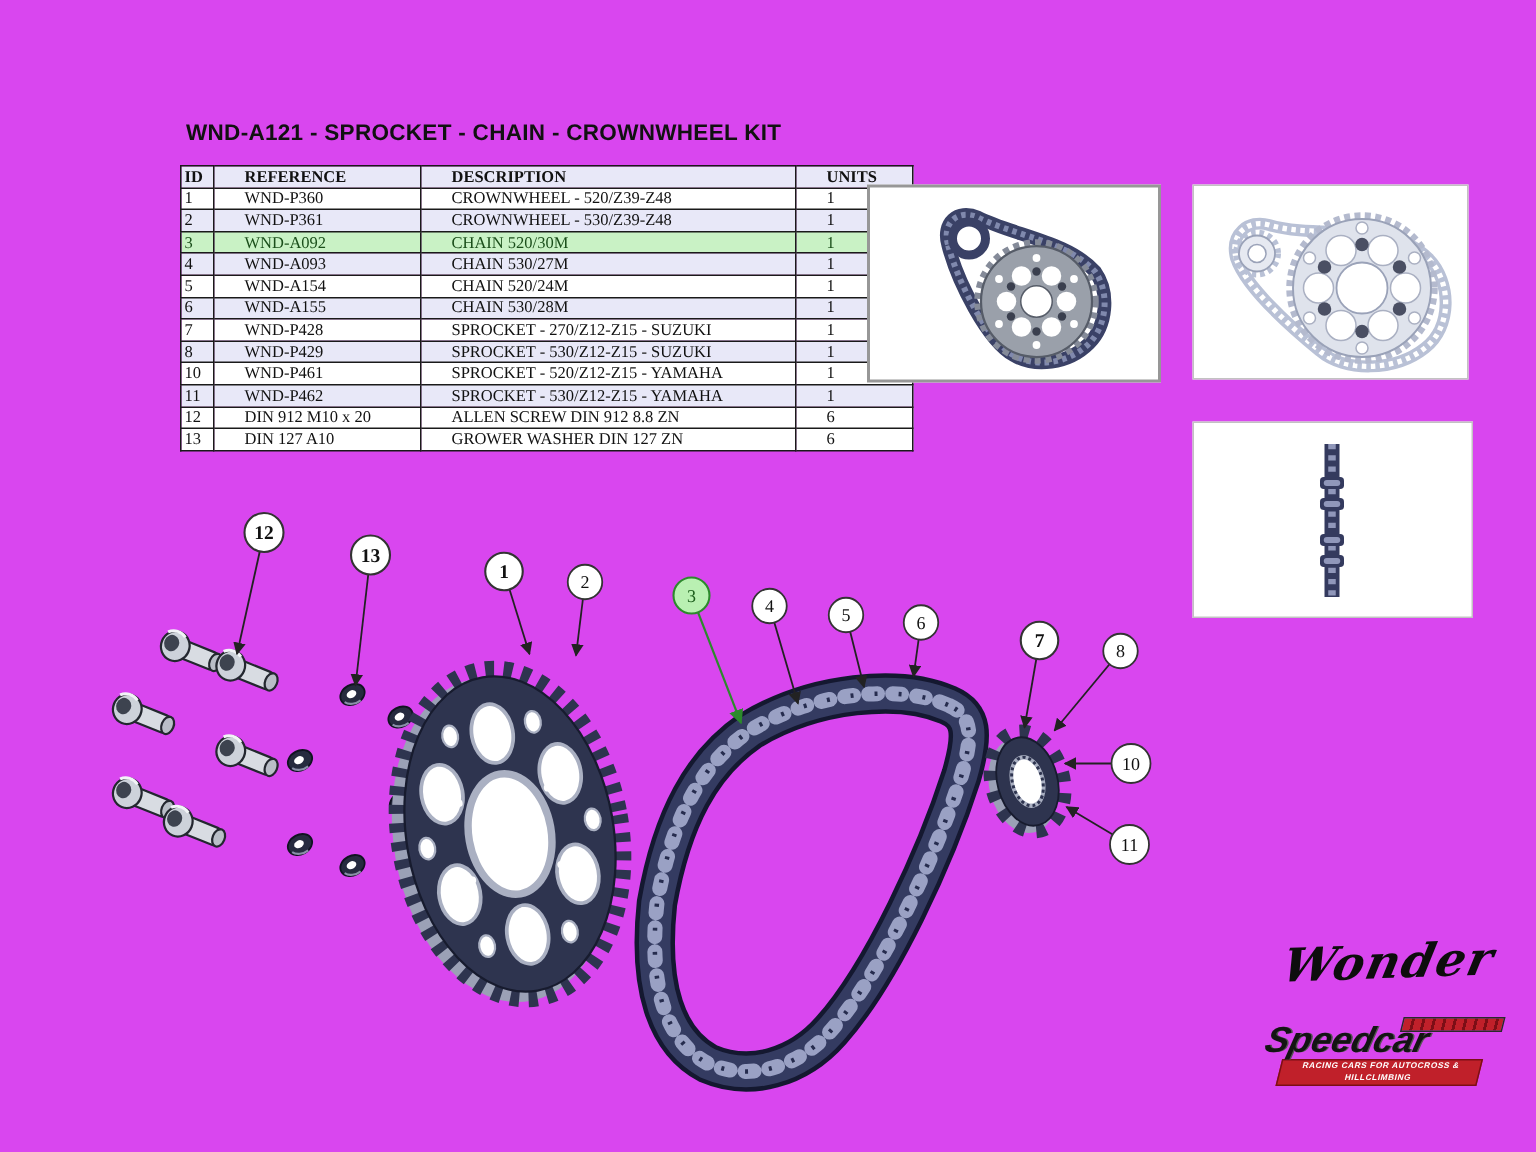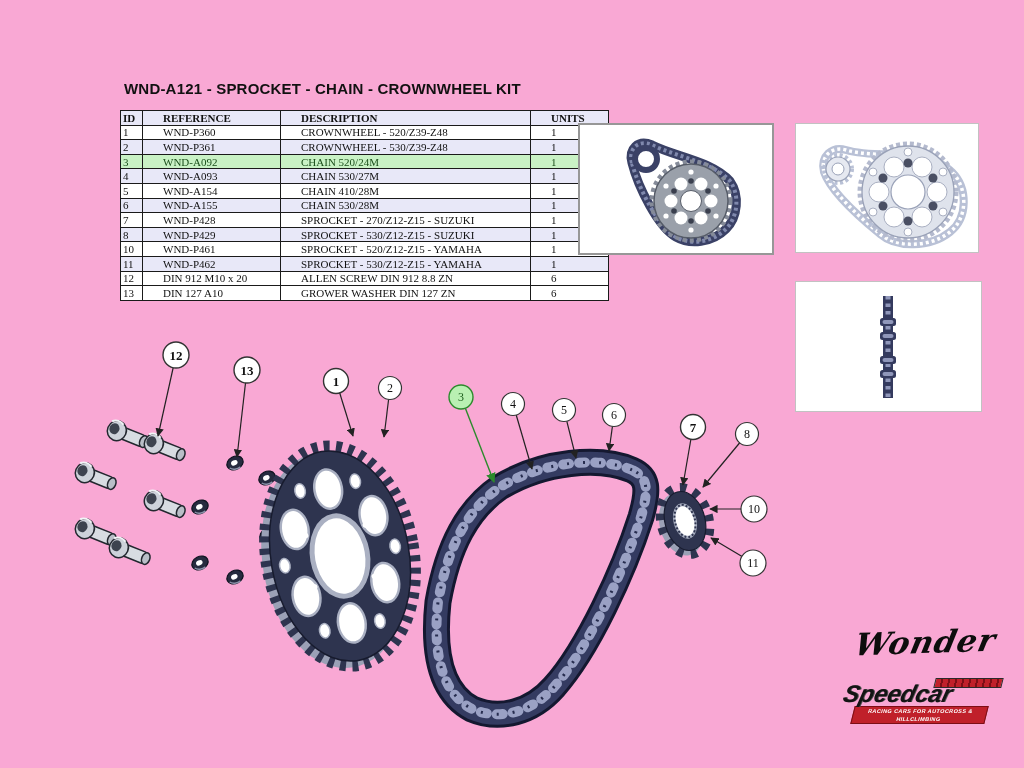--- a/index.html
+++ b/index.html
@@ -1,16 +1,16 @@
 <!DOCTYPE html>
 <html><head>
 <meta charset="utf-8">
 <style>
   html,body{margin:0;padding:0;background:#fff;}
-  #page{position:relative;width:1024px;height:768px;background:#f9a8d4;overflow:hidden;
+  #page{position:relative;width:1024px;height:768px;background:#d946ef;overflow:hidden;
         font-family:"Liberation Sans",sans-serif;}
   
   .title{position:absolute;left:124px;top:80px;font-size:15px;font-weight:bold;color:#111;
          letter-spacing:.2px;}
   
   .parts{position:absolute;left:120px;top:110px;border-collapse:collapse;
          font-family:"Liberation Serif",serif;font-size:11px;color:#111;}
   .parts td,.parts th{border:1px solid #1a1a1a;height:13.6px;padding:0 20px;white-space:nowrap;
          font-weight:normal;text-align:left;}
   .parts th{font-weight:bold;background:#e8e8f8;}
@@ -67,33 +67,33 @@
     </tr>
     <tr class="r-lav">
       <td class="c-id">2</td>
       <td>WND-P361</td>
       <td>CROWNWHEEL - 530/Z39-Z48</td>
       <td class="c-units">1</td>
     </tr>
     <tr class="r-green">
       <td class="c-id">3</td>
       <td>WND-A092</td>
-      <td>CHAIN 520/24M</td>
+      <td>CHAIN 520/30M</td>
       <td class="c-units">1</td>
     </tr>
     <tr class="r-lav">
       <td class="c-id">4</td>
       <td>WND-A093</td>
       <td>CHAIN 530/27M</td>
       <td class="c-units">1</td>
     </tr>
     <tr class="r-white">
       <td class="c-id">5</td>
       <td>WND-A154</td>
-      <td>CHAIN 410/28M</td>
+      <td>CHAIN 520/24M</td>
       <td class="c-units">1</td>
     </tr>
     <tr class="r-lav">
       <td class="c-id">6</td>
       <td>WND-A155</td>
       <td>CHAIN 530/28M</td>
       <td class="c-units">1</td>
     </tr>
     <tr class="r-white">
       <td class="c-id">7</td>

